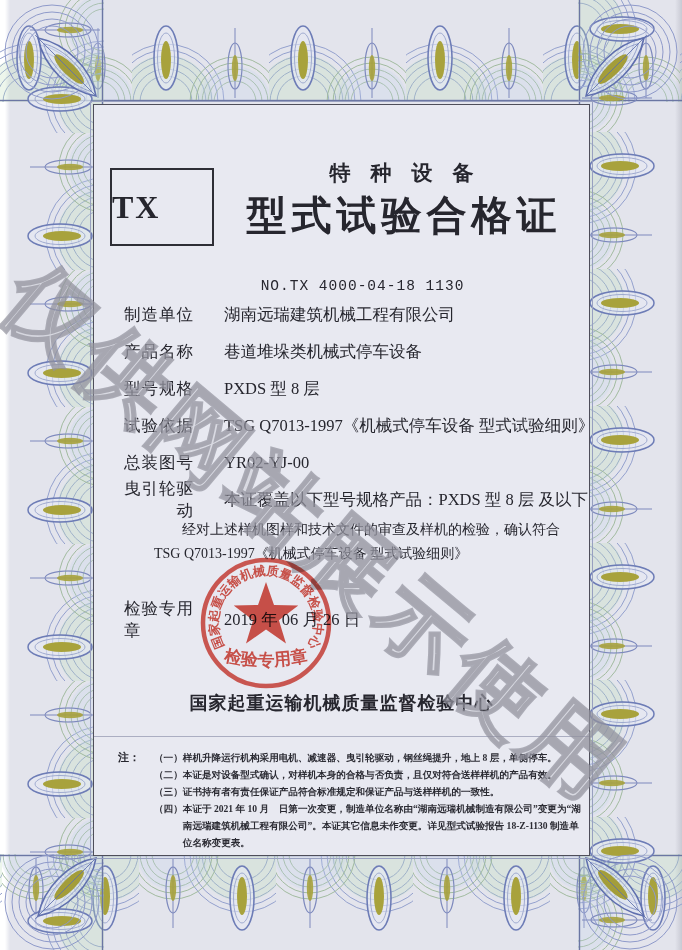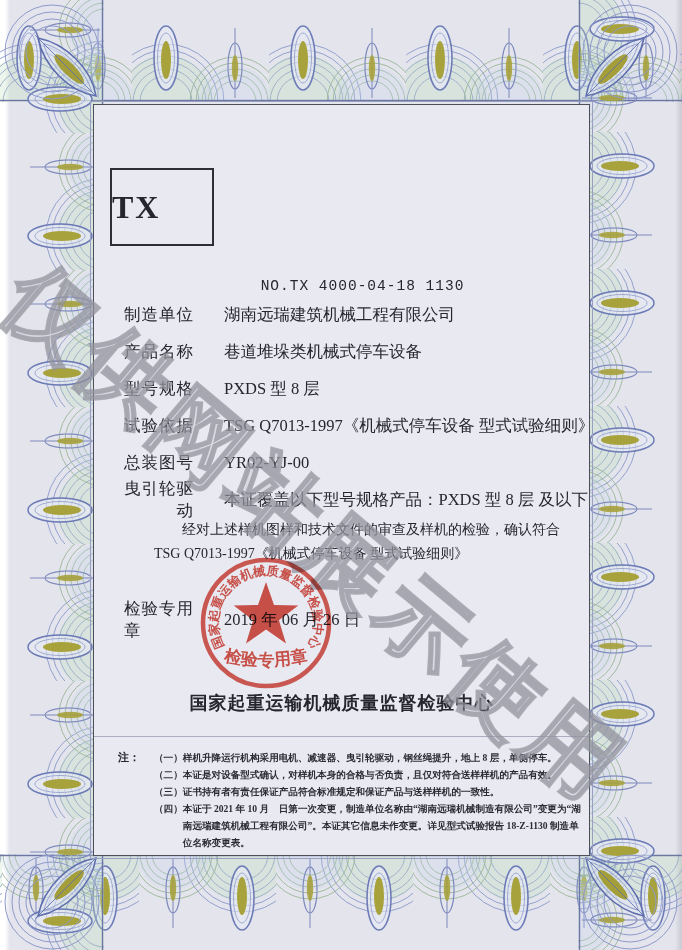--- a/index.html
+++ b/index.html
@@ -121,20 +121,24 @@
     <use href="#leaf" transform="translate(96,858) rotate(135)"></use>
     <use href="#leaf" transform="translate(586,858) rotate(45)"></use>
   </svg>
 
   <div class="panel">
 
     <div class="header">
       <div class="tx-box">
         <span>TX</span>
       </div>
+      <div class="titles">
+        <div class="category">特种设备</div>
+        <div class="title">型式试验合格证</div>
+      </div>
     </div>
 
     <div class="cert-no">NO.TX 4000-04-18 1130</div>
 
     <div class="fields">
       <div class="row">
         <span class="flabel">制造单位</span>
         <span class="fvalue">湖南远瑞建筑机械工程有限公司</span>
       </div>
       <div class="row">

